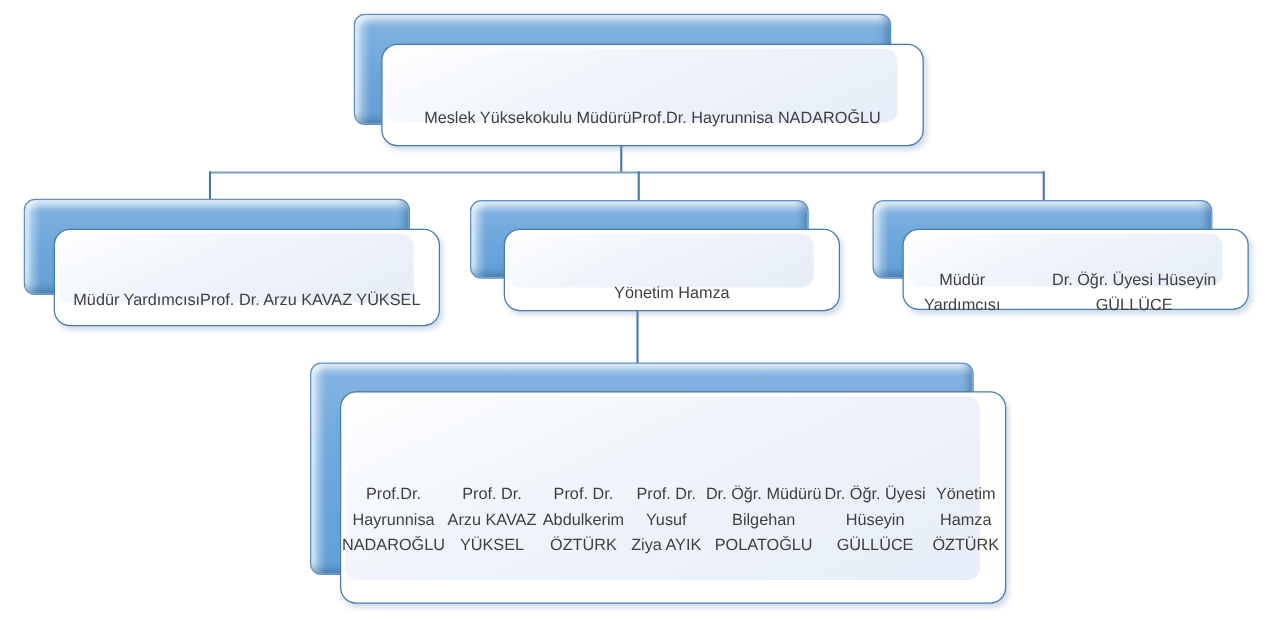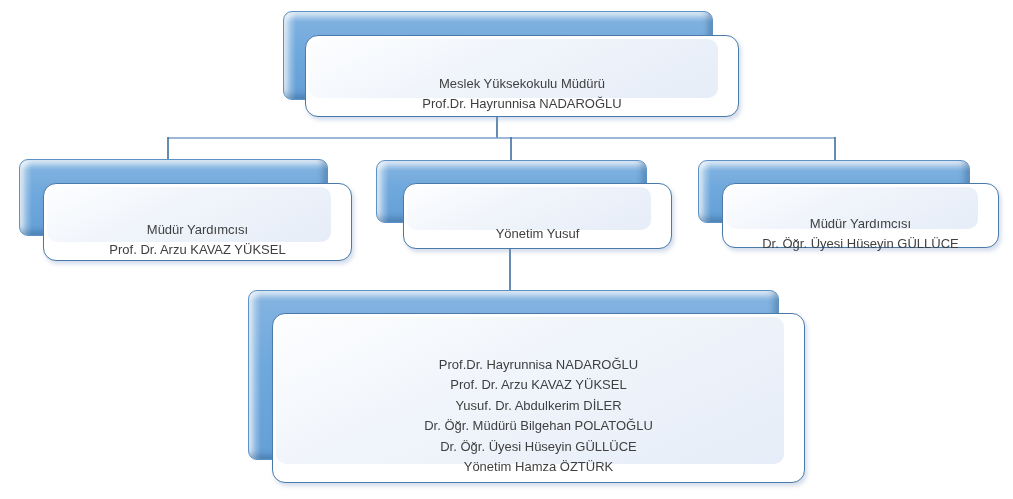--- a/index.html
+++ b/index.html
@@ -53,21 +53,21 @@
     top: 3px;
     right: 20px;
     bottom: 18px;
     border-radius: 10px;
     background: linear-gradient(155deg, #fdfeff 0%, #f1f5fb 40%, #e6edf8 100%);
   }
   .label {
     position: absolute;
     inset: 0;
     display: flex;
-    flex-direction: column;
+    flex-direction: row;
     align-items: center;
     justify-content: center;
     text-align: center;
     color: #3f3f3f;
     font-size: 13px;
     line-height: 20px;
     margin-top: 36px;
   }
   .label.members { line-height: 20.5px; }
   .vline { stroke: #4a77a6; stroke-width: 1.7; }
@@ -107,21 +107,21 @@
         <div>Prof. Dr. Arzu KAVAZ YÜKSEL</div>
       </div>
     </div>
   </div>
 
   <div class="node">
     <div class="back" style="left:376px; top:160px; width:269px; height:61px;"></div>
     <div class="front" style="left:403px; top:183px; width:267px; height:64px;">
       <div class="face"></div>
       <div class="label">
-        <div>Yönetim Yusuf</div>
+        <div>Yönetim Hamza</div>
       </div>
     </div>
   </div>
 
   <div class="node">
     <div class="back" style="left:698px; top:160px; width:270px; height:61px;"></div>
     <div class="front" style="left:722px; top:183px; width:275px; height:63px;">
       <div class="face"></div>
       <div class="label">
         <div>Müdür Yardımcısı</div>
@@ -130,21 +130,22 @@
     </div>
   </div>
 
   <div class="node">
     <div class="back" style="left:248px; top:290px; width:529px; height:168px;"></div>
     <div class="front" style="left:272px; top:313px; width:531px; height:168px;">
       <div class="face"></div>
       <div class="label members">
         <div>Prof.Dr. Hayrunnisa NADAROĞLU</div>
         <div>Prof. Dr. Arzu KAVAZ YÜKSEL</div>
-        <div>Yusuf. Dr. Abdulkerim DİLER</div>
+        <div>Prof. Dr. Abdulkerim ÖZTÜRK</div>
+        <div>Prof. Dr. Yusuf Ziya AYIK</div>
         <div>Dr. Öğr. Müdürü Bilgehan POLATOĞLU</div>
         <div>Dr. Öğr. Üyesi Hüseyin GÜLLÜCE</div>
         <div>Yönetim Hamza ÖZTÜRK</div>
       </div>
     </div>
   </div>
 
 </div>
 
 </body></html>

